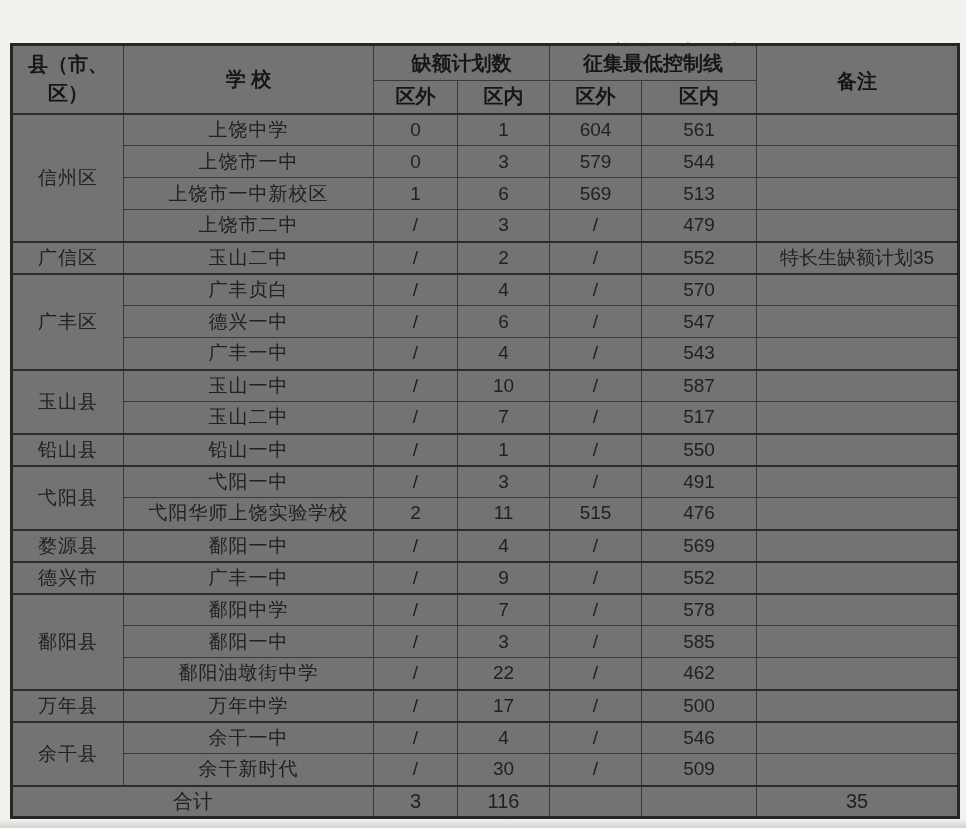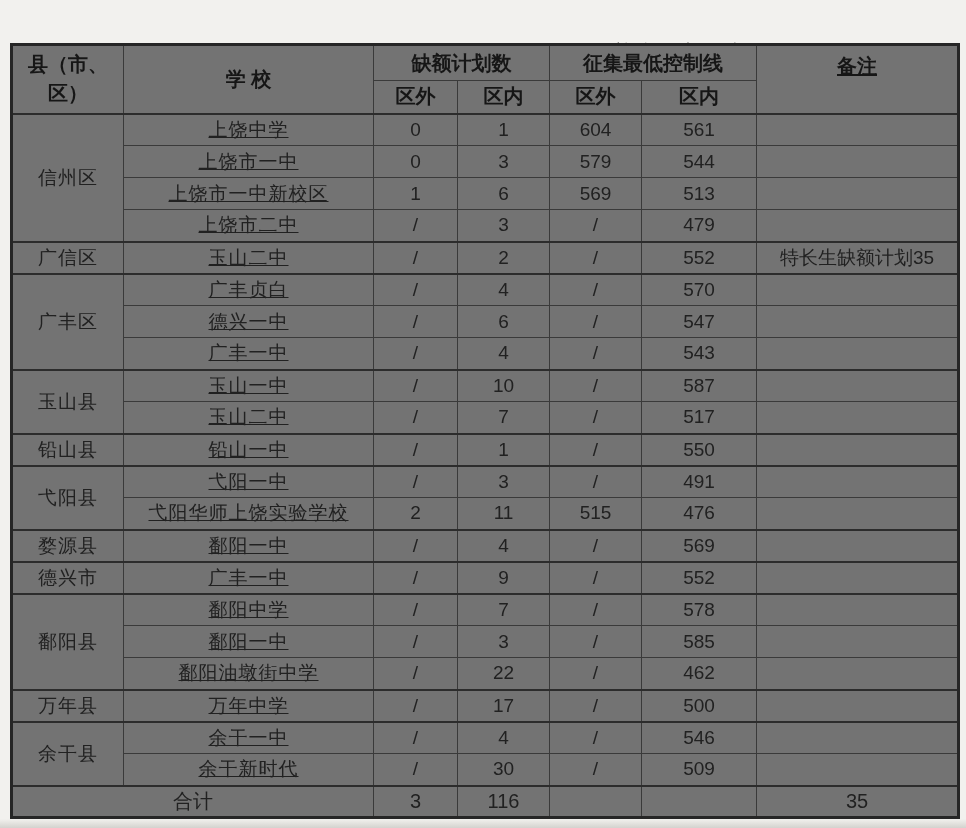--- a/index.html
+++ b/index.html
@@ -52,25 +52,24 @@
   th.county-head { font-size: 20px; }
   th.county-head .wrap {
     display: inline-block;
     max-width: 92px;
     line-break: anywhere;
     word-break: break-all;
     line-height: 1.45;
   }
   th.remark-head {
     vertical-align: top;
-    padding-top: 7px;
-    text-decoration: underline;
+    padding-top: 22px;
   }
   td.county-cell { font-size: 20px; letter-spacing: 1px; }
-  td.school-cell { font-size: 20px; letter-spacing: 1px; text-decoration: underline; }
+  td.school-cell { font-size: 20px; letter-spacing: 1px; }
   td.remark-cell { font-size: 18px; letter-spacing: 0; }
   td.num-cell { font-size: 19px; }
   tr.group-start td { border-top-width: 2.2px; border-top-color: #2c2c2c; }
   tr.total-row td { border-top-width: 2.2px; border-top-color: #2c2c2c; font-size: 20px; margin-top: 24px; }
   .bottom-shade {
     position: absolute;
     left: 0; right: 0; bottom: 0;
     height: 9px;
     background: linear-gradient(to bottom, rgba(120,118,112,0), rgba(120,118,112,0.25));
     pointer-events: none;

